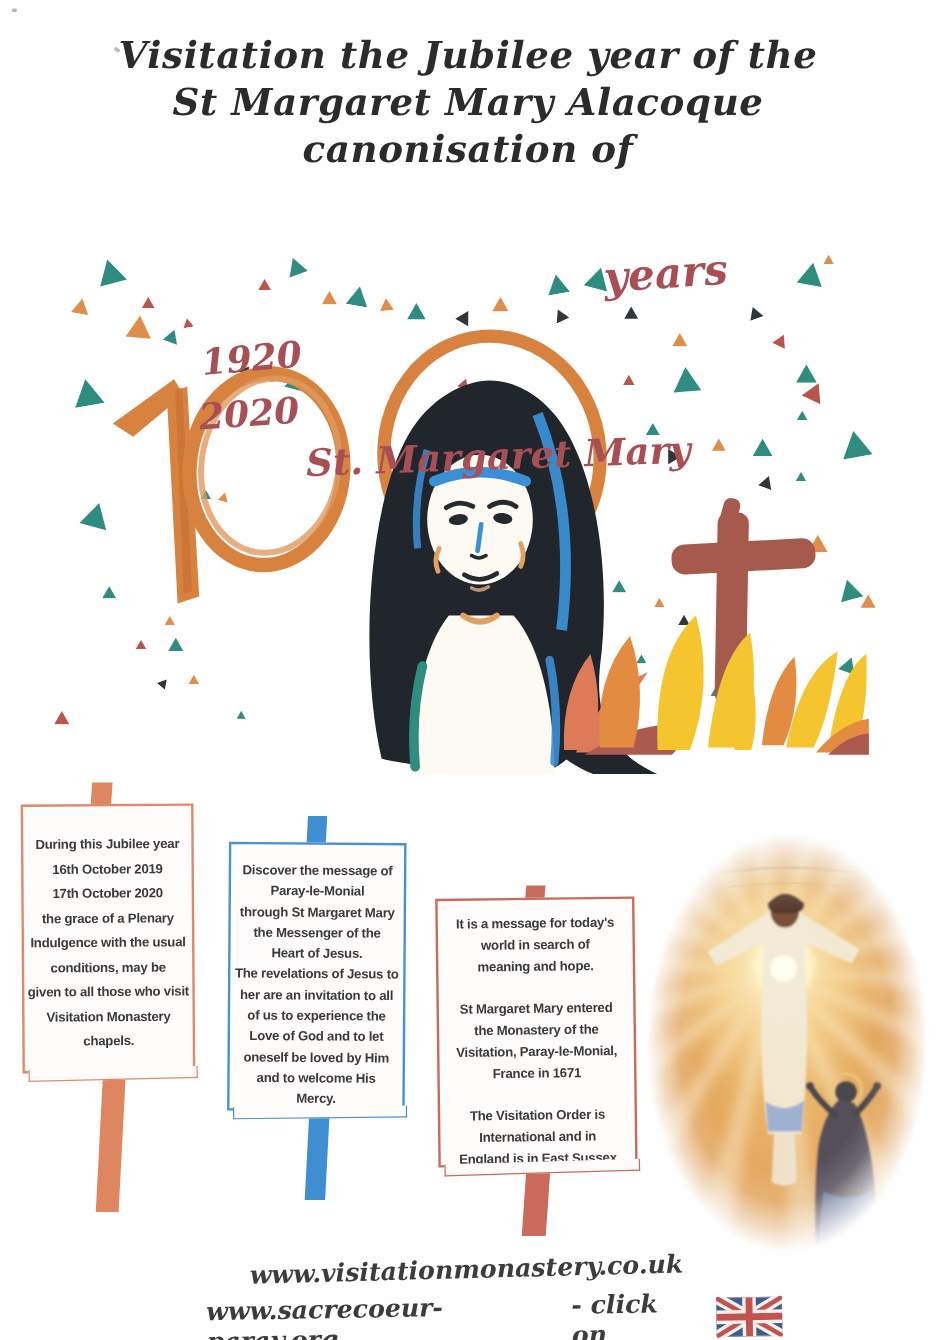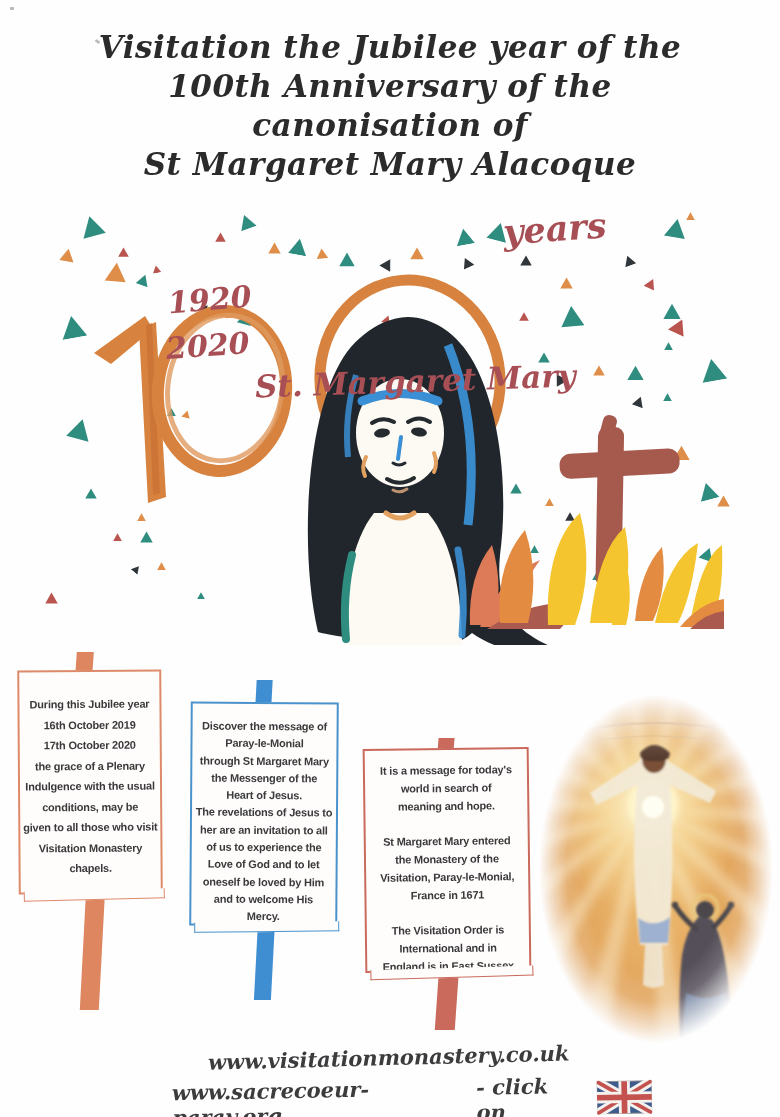--- a/index.html
+++ b/index.html
@@ -71,23 +71,22 @@
 
   .speck{position:absolute;background:#7c7c7c;border-radius:1px;}
 </style>
 </head>
 <body>
 
 <div class="page">
 
   <div class="header">
     <div class="title-line">Visitation the Jubilee year of the</div>
-    <div class="title-line">100th Anniversary of the</div>
+    <div class="title-line">St Margaret Mary Alacoque</div>
     <div class="title-line">canonisation of</div>
-    <div class="title-line">St Margaret Mary Alacoque</div>
   </div>
 
   <div class="speck" style="left:10px;top:7px;width:4px;height:3px;opacity:.55"></div>
   <div class="speck" style="left:95px;top:40px;width:5px;height:3px;transform:rotate(35deg);opacity:.5"></div>
   <div class="speck" style="left:420px;top:600px;width:3px;height:2px;opacity:.4"></div>
 
   <div class="confetti-layer" id="confetti">
       <span class="tri" style="left: 60px; top: 248px; width: 15px; height: 13.8px; background: rgb(223, 142, 74); transform: rotate(10deg);"></span>
       <span class="tri" style="left: 80px; top: 215px; width: 24px; height: 22.08px; background: rgb(47, 141, 128); transform: rotate(-15deg);"></span>
       <span class="tri" style="left: 105px; top: 262px; width: 22px; height: 20.24px; background: rgb(223, 142, 74); transform: rotate(5deg);"></span>

